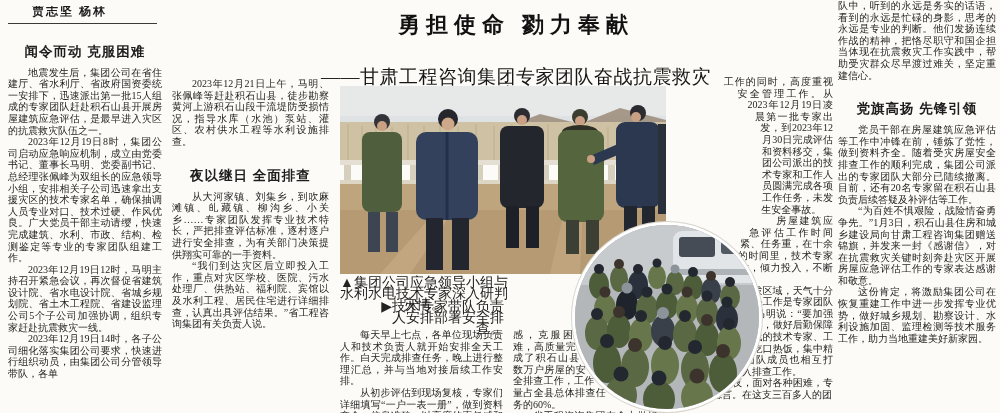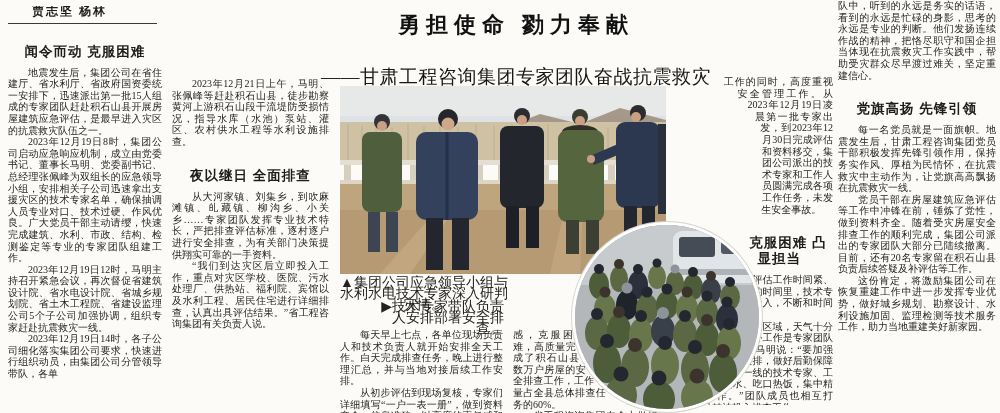--- a/index.html
+++ b/index.html
@@ -293,27 +293,26 @@
 
   <div class="col col4">
     <div class="wrap-right"></div>
     <p class="cont">感，克服困难，高质量完成了积石山县数万户房屋的安全排查工作，工作量占全县总体排查任务的60%。</p>
     <p>省工程咨询集团在全力做好排查</p>
   </div>
 
   <div class="col col5">
     <div class="wrap-left"></div>
     <p class="cont">工作的同时，高度重视安全管理工作。从2023年12月19日凌晨第一批专家出发，到2023年12月30日完成评估和资料移交，集团公司派出的技术专家和工作人员圆满完成各项工作任务，未发生安全事故。</p>
-    <div class="sec-head">克服困难 凸显担当</div>
     <p>房屋建筑应急评估工作时间紧、任务重，在十余天的时间里，技术专家忘我工作，倾力投入，不断和时间赛跑。</p>
     <p>灾区地处高海拔区域，天气十分寒冷，长时间的户外工作是专家团队面临的一项挑战。马明说：“要加强指挥调度、合理安排，做好后勤保障工作，让辗转在一线的技术专家、工作人员喝上热水、吃口热饭，集中精力开展工作。”团队成员也相互打气，铆足精神投入排查工作。</p>
     <p>十二个日夜，面对各种困难，专家们毫无怨言。在这支三百多人的团</p>
   </div>
 
   <div class="col col6">
     <p class="cont">队中，听到的永远是务实的话语，看到的永远是忙碌的身影，思考的永远是专业的判断。他们发扬连续作战的精神，把恪尽职守和国企担当体现在抗震救灾工作实践中，帮助受灾群众尽早渡过难关，坚定重建信心。</p>
     <div class="sec-head">党旗高扬 先锋引领</div>
-    <p>每一名党员就是一面旗帜。地震发生后，甘肃工程咨询集团党员干部积极发挥先锋引领作用，保持务实作风、厚植为民情怀，在抗震救灾中主动作为，让党旗高高飘扬在抗震救灾一线。</p>
     <p>党员干部在房屋建筑应急评估等工作中冲锋在前，锤炼了党性，做到资料齐全。随着受灾房屋安全排查工作的顺利完成，集团公司派出的专家团队大部分已陆续撤离。目前，还有20名专家留在积石山县负责后续答疑及补评估等工作。</p>
+    <p>“为百姓不惧艰险，战险情奋勇争先。”1月3日，积石山县住房和城乡建设局向甘肃工程咨询集团赠送锦旗，并发来一封《感谢信》，对在抗震救灾关键时刻奔赴灾区开展房屋应急评估工作的专家表达感谢和敬意。</p>
     <p>这份肯定，将激励集团公司在恢复重建工作中进一步发挥专业优势，做好城乡规划、勘察设计、水利设施加固、监理检测等技术服务工作，助力当地重建美好新家园。</p>
   </div>
 
 </div>
 
 </body></html>

